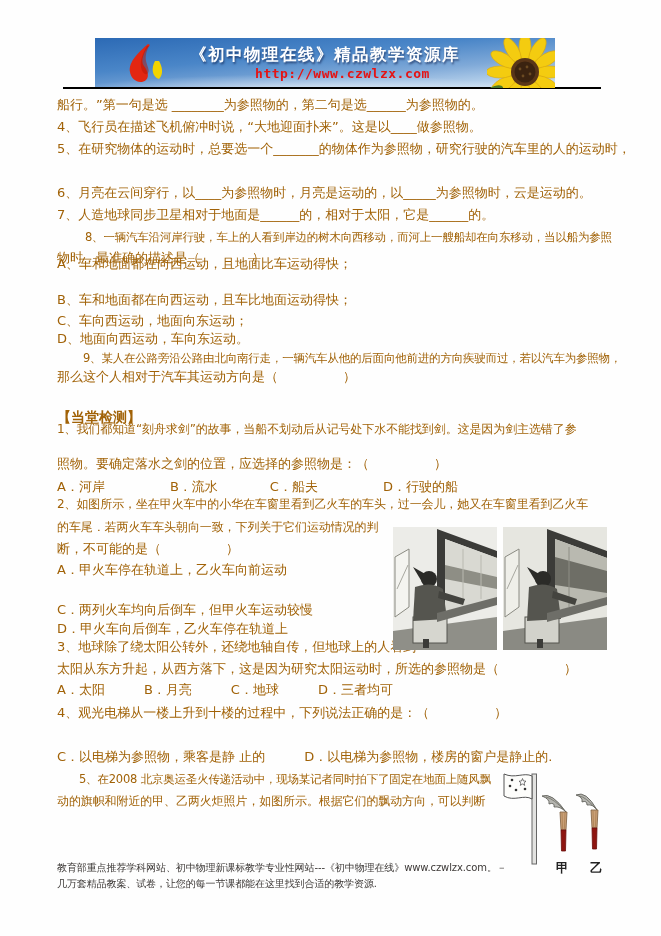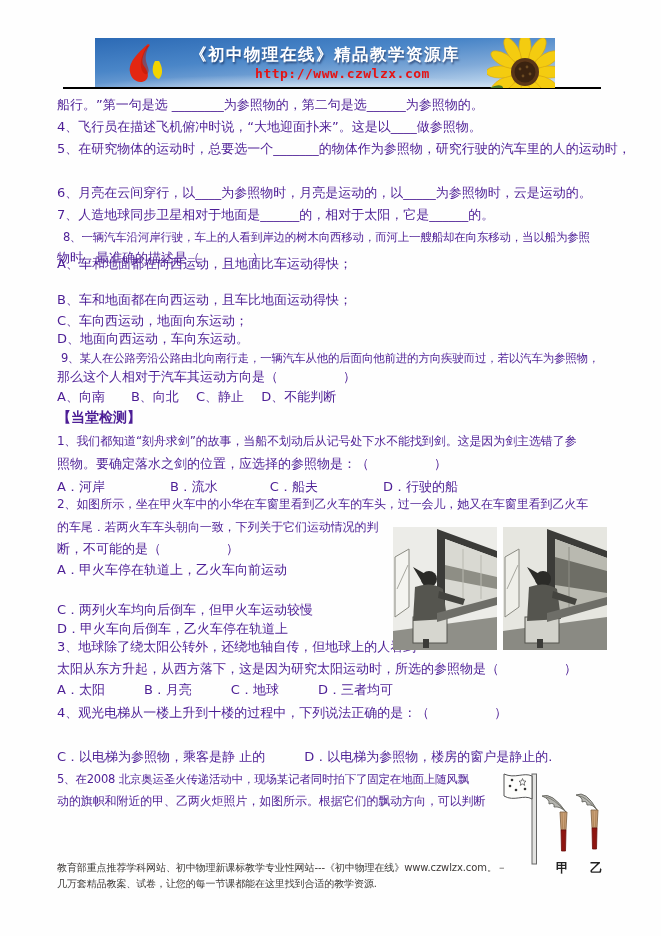--- a/index.html
+++ b/index.html
@@ -13,24 +13,24 @@
     background:radial-gradient(ellipse at 45% 100%,rgba(255,255,255,.85),rgba(255,255,255,0) 70%);}
   .banner-title{position:absolute;left:0;right:0;top:6px;text-align:center;color:#ffffff;
     font-weight:bold;font-size:16.5px;letter-spacing:1.5px;white-space:nowrap;
     text-shadow:1px 2px 2px rgba(8,20,64,.55);z-index:3;}
   .banner-url{position:absolute;left:50%;transform:translateX(-40%);top:28px;color:#e51414;
     font-weight:bold;font-size:13px;font-family:"DejaVu Sans Mono",monospace;letter-spacing:.5px;z-index:3;}
   .logo-svg{position:absolute;left:22px;top:4px;width:70px;height:44px;z-index:2;}
   .sunflower-svg{position:absolute;right:-8px;bottom:-22px;width:76px;height:76px;z-index:2;}
   .rule{position:absolute;left:63px;top:87px;width:538px;height:2px;background:#000;}
   
-  .line{position:absolute;left:57px;white-space:nowrap;line-height:16px;color:#4c1d95;}
+  .line{position:absolute;left:57px;white-space:nowrap;line-height:16px;color:#a16207;}
   .t13{font-size:13px;}
   .t12{font-size:12px;letter-spacing:-.1px;}
-  .t115{font-size:11.5px;letter-spacing:-.2px;}
+  .t115{font-size:11.5px;letter-spacing:-.2px;margin-left:22px;}
   .hd{font-weight:bold;font-size:14px;}
   
   .fig{position:absolute;}
   .fig svg{display:block;width:100%;height:100%;}
   .torch-label{position:absolute;font-size:12.5px;font-weight:bold;color:#222;white-space:nowrap;}
   
   .footer-line{position:absolute;left:57px;font-size:10px;color:#3c3836;white-space:nowrap;letter-spacing:-.1px;}
 </style>
 </head>
 <body>
@@ -78,23 +78,22 @@
   <div class="line t13" style="top:185px">6、月亮在云间穿行，以____为参照物时，月亮是运动的，以_____为参照物时，云是运动的。</div>
   <div class="line t13" style="top:207px">7、人造地球同步卫星相对于地面是______的，相对于太阳，它是______的。</div>
   <div class="line t115" style="top:229px;left:63px">8、一辆汽车沿河岸行驶，车上的人看到岸边的树木向西移动，而河上一艘船却在向东移动，当以船为参照</div>
   <div class="line t13" style="top:250px">物时，最准确的描述是（　　　　）</div>
   <div class="line t13" style="top:256px">A、车和地面都在向西运动，且地面比车运动得快；</div>
   <div class="line t13" style="top:292px">B、车和地面都在向西运动，且车比地面运动得快；</div>
   <div class="line t13" style="top:313px">C、车向西运动，地面向东运动；</div>
   <div class="line t13" style="top:331px">D、地面向西运动，车向东运动。</div>
   <div class="line t115" style="top:350px;left:61px">9、某人在公路旁沿公路由北向南行走，一辆汽车从他的后面向他前进的方向疾驶而过，若以汽车为参照物，</div>
   <div class="line t13" style="top:369px">那么这个人相对于汽车其运动方向是（　　　　　）</div>
-  <div class="line t13" style="top:389px">A、向南　　B、向北　 C、静止　 D、不能判断</div>
   <div class="line hd" style="top:409px">【当堂检测】</div>
-  <div class="line t12" style="top:433px">1、我们都知道“刻舟求剑”的故事，当船不划动后从记号处下水不能找到剑。这是因为剑主选错了参</div>
+  <div class="line t12" style="top:421px">1、我们都知道“刻舟求剑”的故事，当船不划动后从记号处下水不能找到剑。这是因为剑主选错了参</div>
   <div class="line t13" style="top:456px">照物。要确定落水之剑的位置，应选择的参照物是：（　　　　　）</div>
   <div class="line t13" style="top:479px">A．河岸　　　　　B．流水　　　　C．船夫　　　　　D．行驶的船</div>
   <div class="line t12" style="top:496px">2、如图所示，坐在甲火车中的小华在车窗里看到乙火车的车头，过一会儿，她又在车窗里看到乙火车</div>
   <div class="line t13" style="top:541px">断，不可能的是（　　　　　）</div>
   <div class="line t12" style="top:519px">的车尾．若两火车车头朝向一致，下列关于它们运动情况的判</div>
   <div class="line t13" style="top:562px">A．甲火车停在轨道上，乙火车向前运动</div>
   <div class="line t13" style="top:602px">C．两列火车均向后倒车，但甲火车运动较慢</div>
   <div class="line t13" style="top:621px">D．甲火车向后倒车，乙火车停在轨道上</div>
   <div class="line t13" style="top:639px">3、地球除了绕太阳公转外，还绕地轴自传，但地球上的人看到</div>
   <div class="line t13" style="top:661px">太阳从东方升起，从西方落下，这是因为研究太阳运动时，所选的参照物是（　　　　　）</div>

